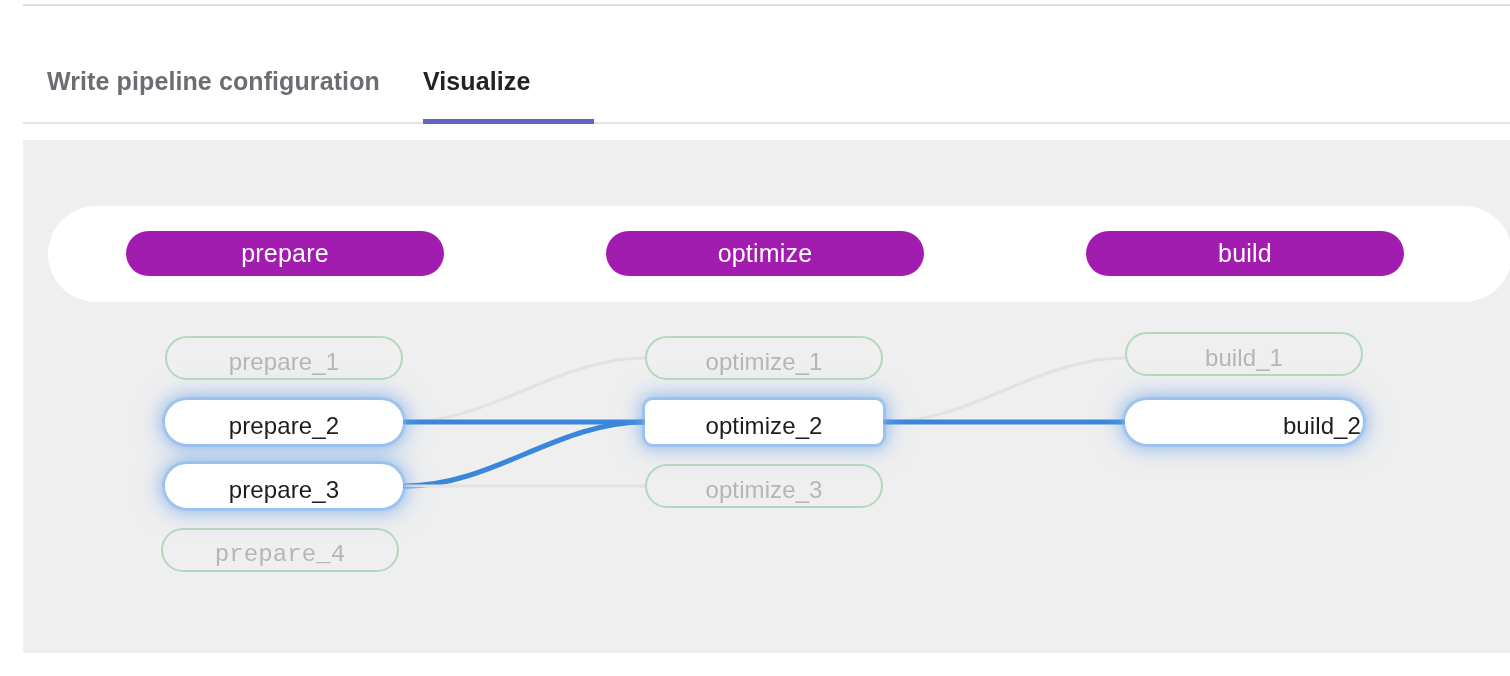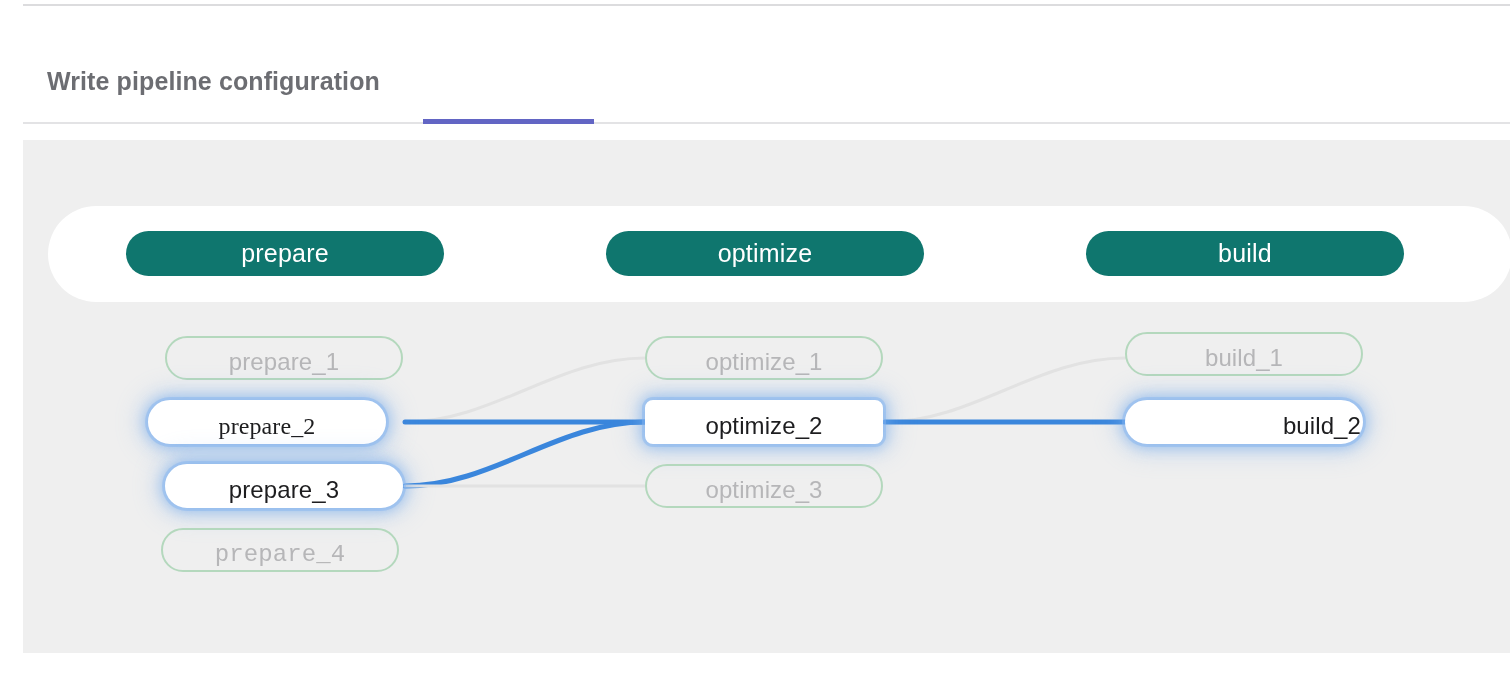--- a/index.html
+++ b/index.html
@@ -87,21 +87,21 @@
     top: 66px;
     width: 1464px;
     height: 96px;
     background: #ffffff;
     border-radius: 48px;
   }
   .stage-pill {
     position: absolute;
     top: 25px;
     height: 45px;
-    background: #0f766e;
+    background: #a21caf;
     border-radius: 23px;
     display: flex;
     align-items: center;
     justify-content: center;
     cursor: pointer;
   }
   .stage-pill-label {
     color: #ffffff;
     font-size: 25px;
     font-weight: 400;
@@ -156,20 +156,23 @@
 
   <div class="top-rule"></div>
 
   <div class="tabbar">
     <div class="tabbar-underline"></div>
 
     <div class="tab inactive">
       <span class="tab-label">Write pipeline configuration</span>
     </div>
 
+    <div class="tab active">
+      <span class="tab-label">Visualize</span>
+    </div>
 
     <div class="tab-active-bar"></div>
   </div>
 
   <div class="graph-panel">
 
     <div class="stage-bar" id="stage-bar">
         <div class="stage-pill" style="left: 78px; width: 318px;">
           <span class="stage-pill-label">prepare</span>
         </div>
@@ -187,21 +190,21 @@
         <path d="M 382 346 C 470 346 534 282 622 282" fill="none" stroke-linecap="round" stroke="#3a86dc" stroke-width="5"></path>
         <path d="M 382 346 L 622 346" fill="none" stroke-linecap="round" stroke="#e2e2e2" stroke-width="3"></path>
         <path d="M 862 282 C 950 282 1014 218 1102 218" fill="none" stroke-linecap="round" stroke="#e2e2e2" stroke-width="3"></path>
         <path d="M 862 282 L 1102 282" fill="none" stroke-linecap="round" stroke="#3a86dc" stroke-width="5"></path>
       </svg>
 
     <div id="nodes-layer">
         <div class="node dim" style="left: 142px; top: 196px;">
           <span class="node-label">prepare_1</span>
         </div>
-        <div class="node hl" style="left: 125px; top: 260px; font-family: Liberation Serif, serif;">
+        <div class="node hl" style="left: 142px; top: 260px;">
           <span class="node-label">prepare_2</span>
         </div>
         <div class="node hl" style="left: 142px; top: 324px;">
           <span class="node-label">prepare_3</span>
         </div>
         <div class="node dim" style="left: 138px; top: 388px; font-family: Liberation Mono, monospace;">
           <span class="node-label">prepare_4</span>
         </div>
         <div class="node dim" style="left: 622px; top: 196px;">
           <span class="node-label">optimize_1</span>

